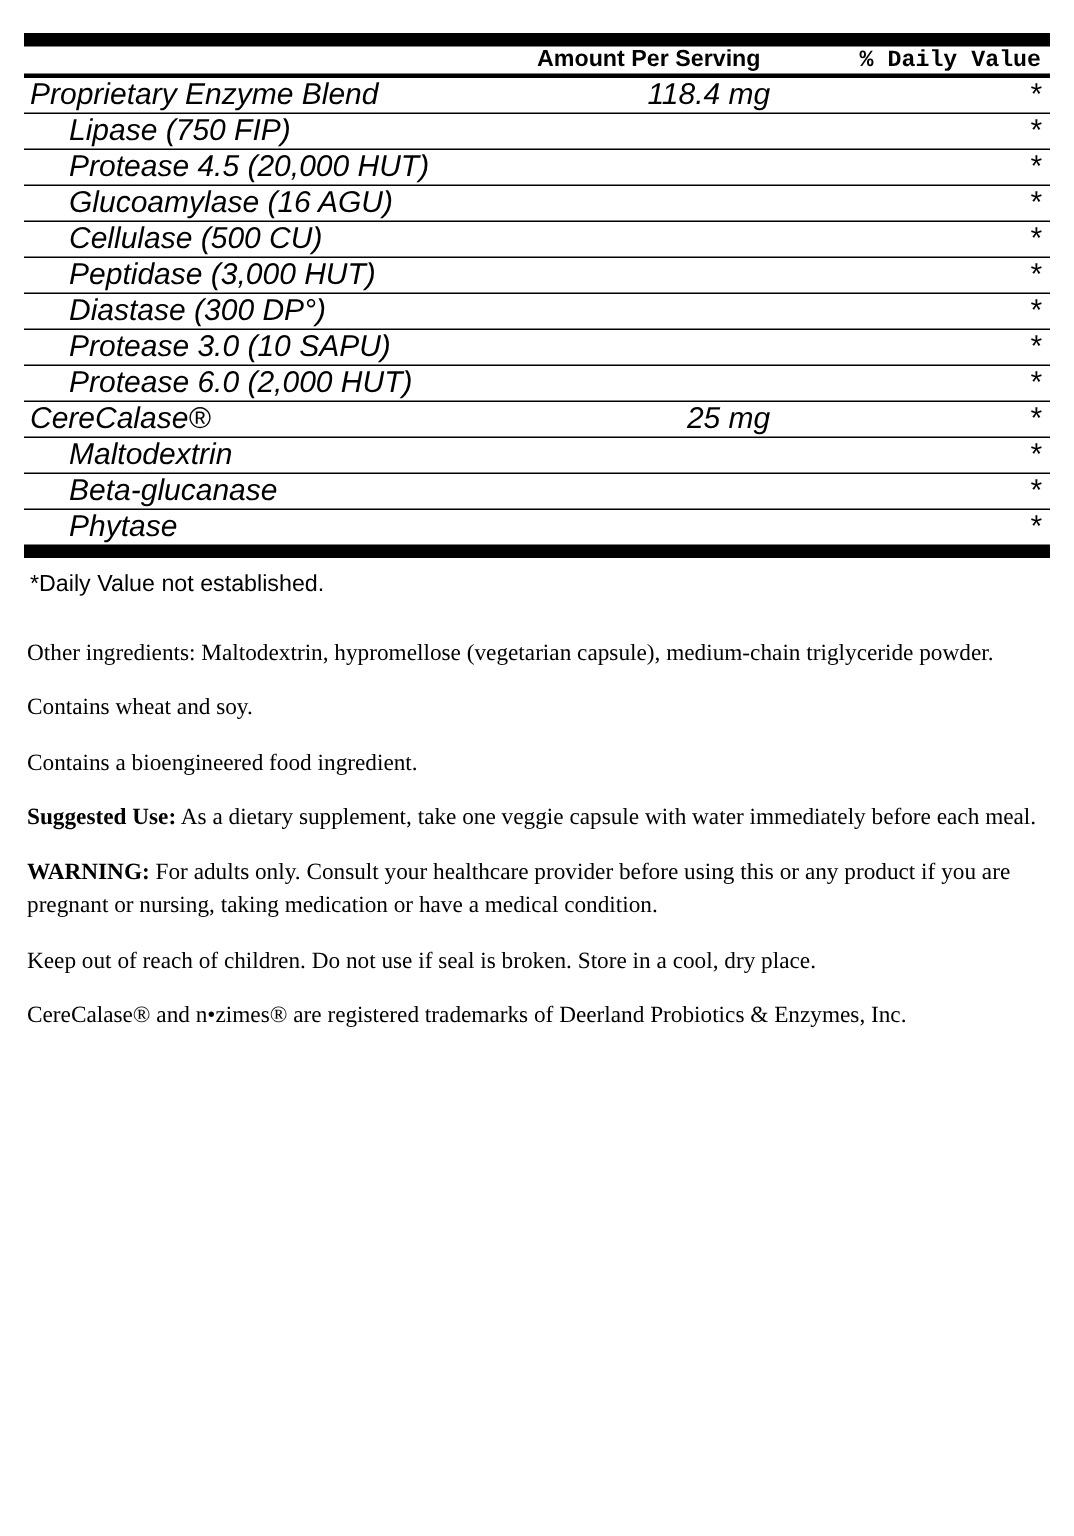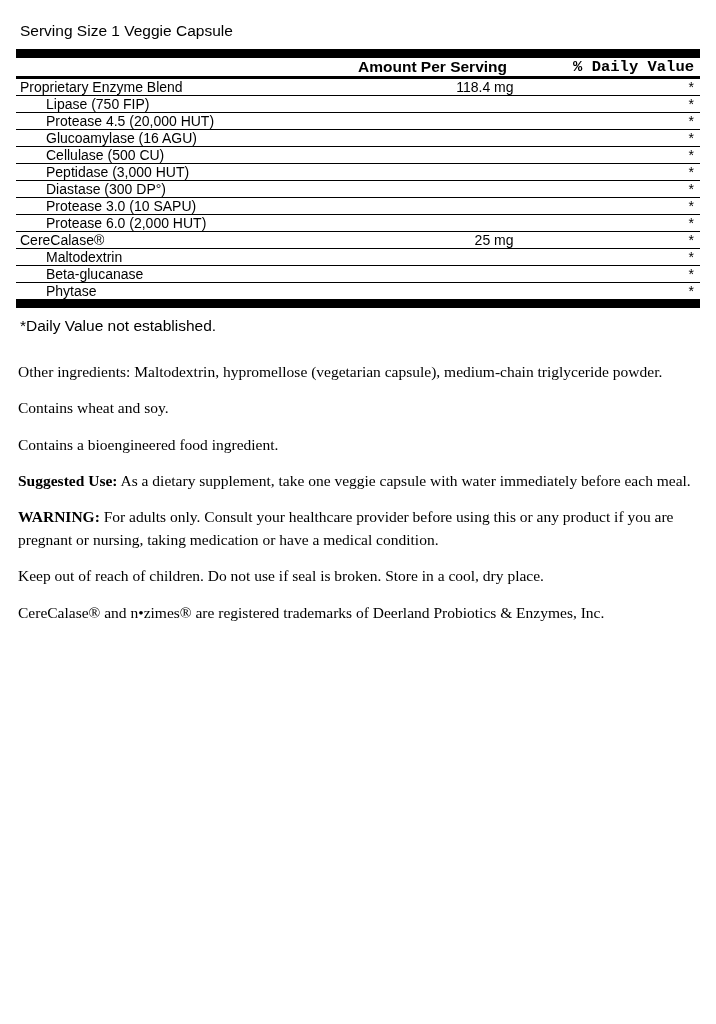--- a/index.html
+++ b/index.html
@@ -77,23 +77,24 @@
     text-align: left;
     padding-right: 36px !important;
   }
   .hdr-dv {
     text-align: right;
     padding-right: 6px !important;
     font-family: Liberation Mono, monospace;
   }
 
   .row td {
-    font-size: 14px;
+    font-size: 20px;
     padding: 8px 0 8px 0;
     border-bottom: 1px solid #000;
+    font-style: italic;
   }
   .row:last-child td { border-bottom: none; }
 
   .row .cell-name { padding-left: 4px; }
   .row.indent .cell-name { padding-left: 30px; }
   .row .cell-amt {
     text-align: right;
     padding-right: 36px;
   }
   .row .cell-dv {
@@ -121,21 +122,20 @@
   .para:last-child { margin-bottom: 0; }
   .lead { font-weight: bold; }
 </style>
 </head>
 <body>
 
 <div class="page">
 
   <div class="sf-panel">
 
-    <div class="sf-serving">Serving Size 1 Veggie Capsule</div>
 
     <div class="rule-thick"></div>
 
     <table class="sf-table">
       <colgroup>
         <col class="col-name">
         <col class="col-amt">
         <col class="col-dv">
       </colgroup>
       <thead>

